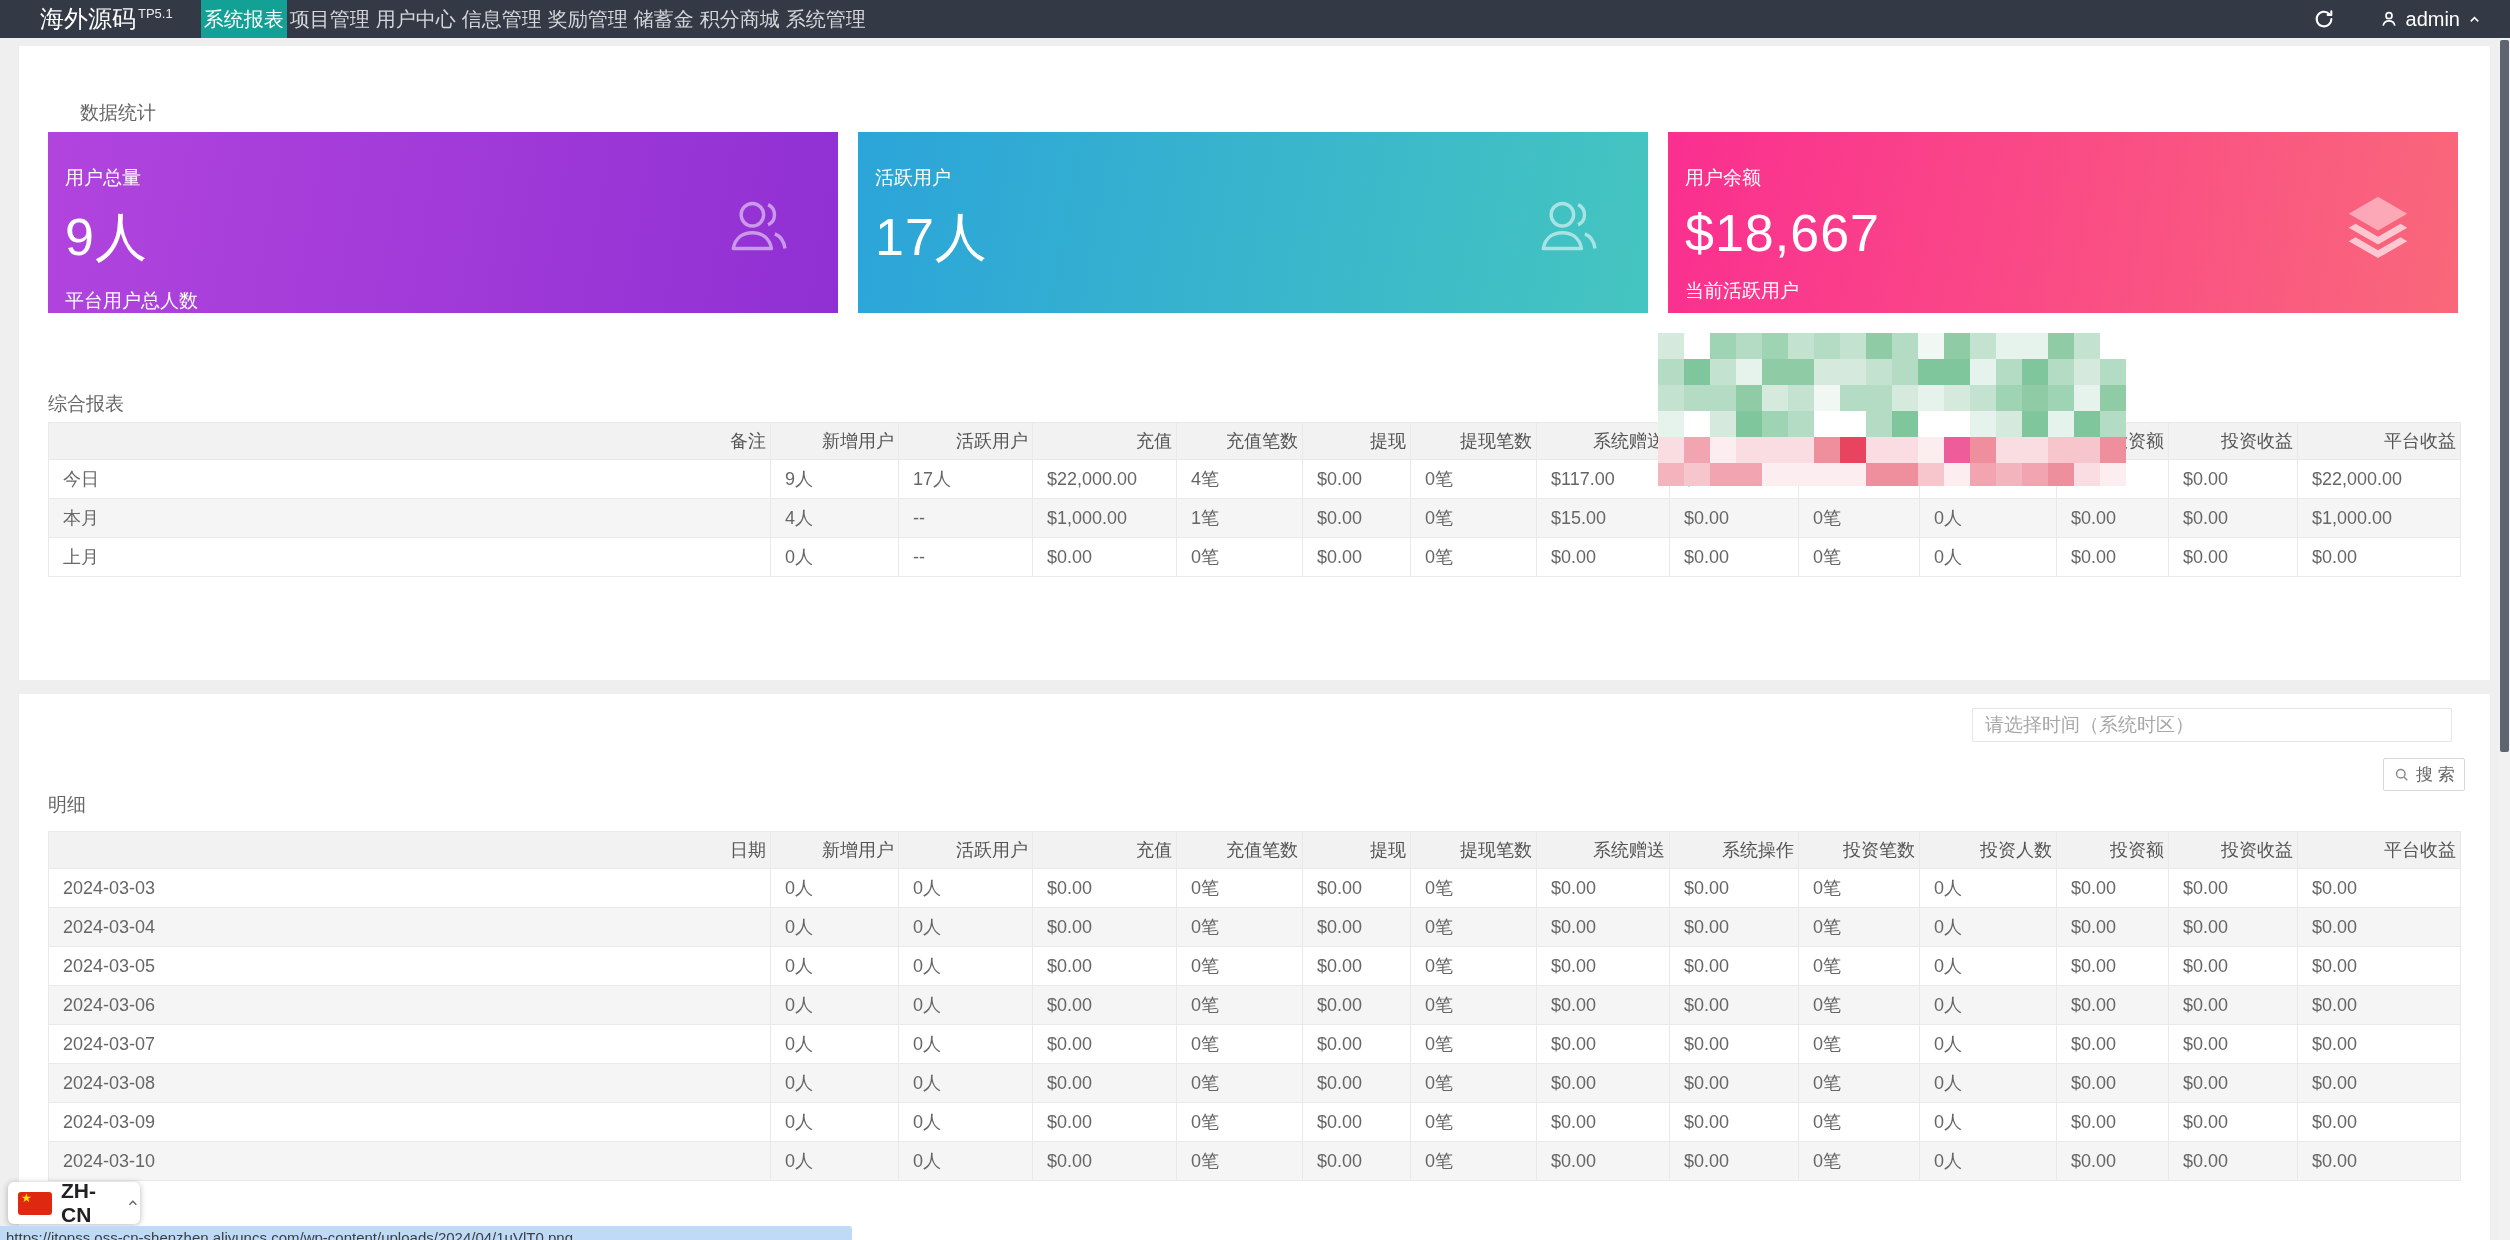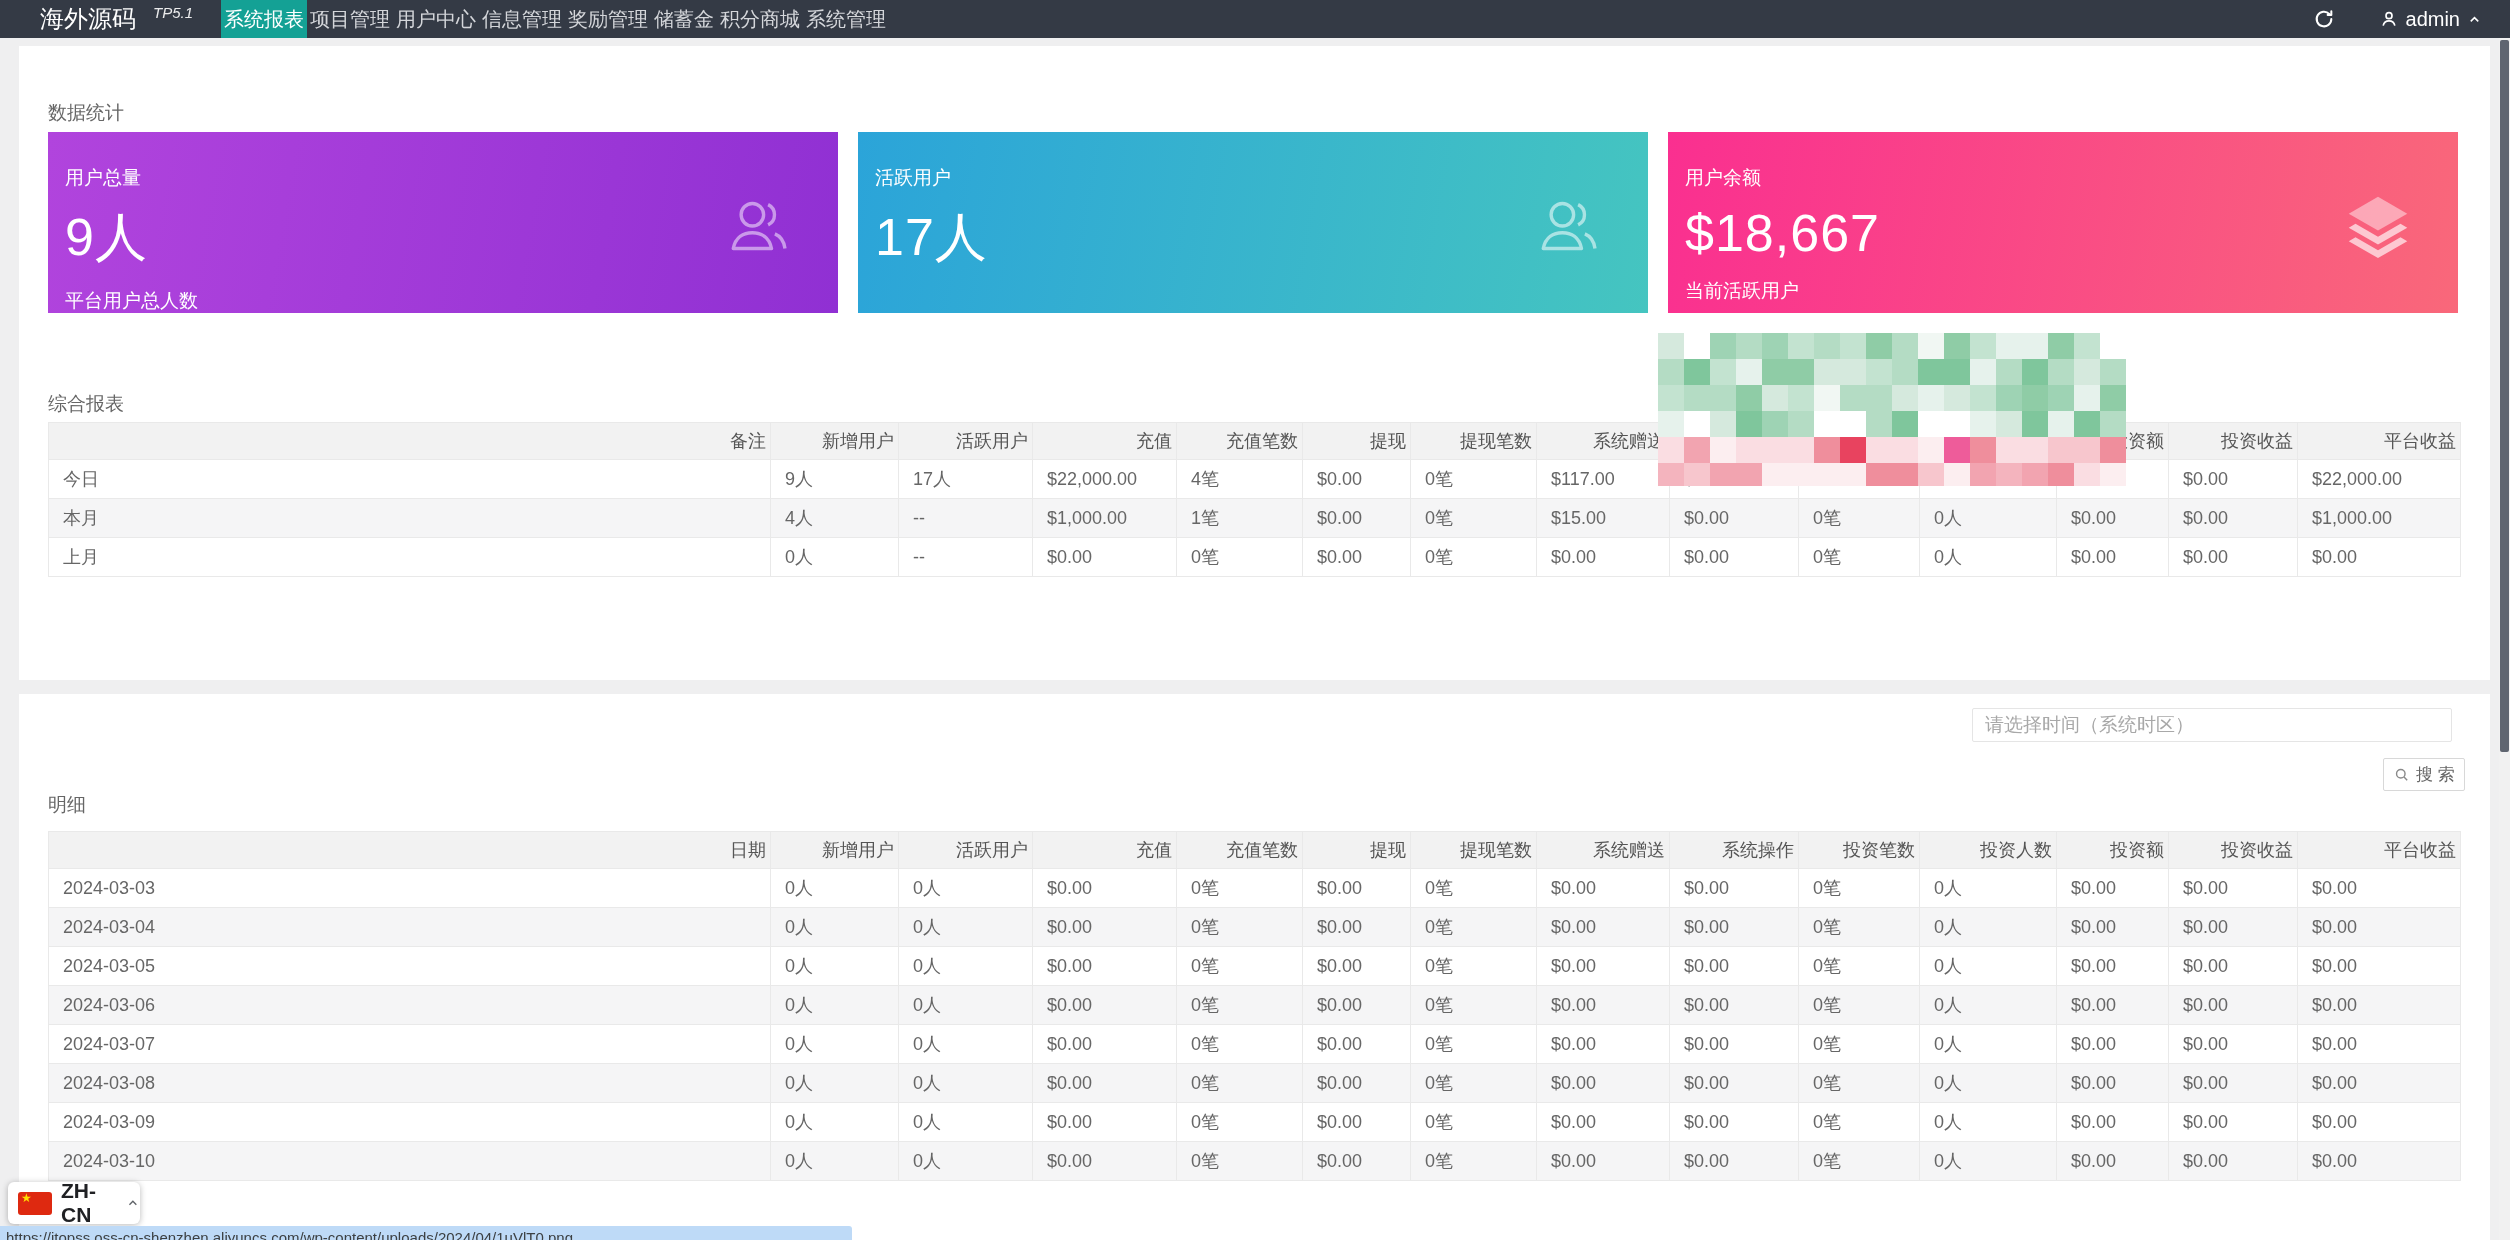--- a/index.html
+++ b/index.html
@@ -5,21 +5,21 @@
   html,body{margin:0;padding:0;}
   body{
     position:relative;width:2510px;height:1240px;overflow:hidden;
     background:var(--page_bg,#efeff0);
     font-family:"Liberation Sans","DejaVu Sans",sans-serif;
   }
   
   nav{position:absolute;top:0;left:0;right:0;height:38px;background:var(--nav_bg,#343a45);
       display:flex;align-items:center;z-index:60;}
   .logo{color:#fff;font-size:24px;margin-left:40px;white-space:nowrap;cursor:pointer;}
-  .logo sup{font-size:15px;margin-left:17px;opacity:.9;font-style:italic;}
+  .logo sup{font-size:13px;margin-left:2px;opacity:.9;}
   .menu{display:flex;height:38px;margin-left:28px;}
   .nav-item{padding:0 3px;display:flex;align-items:center;font-size:20px;color:#d4d6da;cursor:pointer;white-space:nowrap;}
   .nav-item.active{background:var(--nav_active,#14a195);color:#fff;}
   .nav-right{margin-left:auto;display:flex;align-items:center;gap:44px;margin-right:28px;}
   .icon-btn{width:22px;height:22px;cursor:pointer;display:block;}
   .user{display:flex;align-items:center;gap:7px;font-size:20px;color:#fff;cursor:pointer;}
   
   .card{position:absolute;left:19px;width:2471px;background:#fff;}
   #cardA{top:46px;height:634px;}
   #cardB{top:694px;height:560px;}
@@ -92,21 +92,21 @@
       </svg>
       <span>admin</span>
       <svg width="15" height="15" viewBox="0 0 24 24" fill="none" stroke="#ffffff" stroke-width="2.4">
         <polyline points="6 15 12 9 18 15"></polyline>
       </svg>
     </div>
   </div>
 </nav>
 
 <div class="card" id="cardA">
-  <div class="section-title" style="top:54px;">数据统计</div>
+  <div class="section-title" style="top:54px;margin-left:32px;">数据统计</div>
 
   <div class="stats-row">
     <div class="stat-card" style="background: linear-gradient(100deg, rgb(177, 68, 221), rgb(144, 48, 211));">
       <div class="stat-title">用户总量</div>
       <div class="stat-value">9人</div>
       <div class="stat-sub">平台用户总人数</div>
       <svg class="stat-icon" viewBox="0 0 64 64" fill="none" stroke="rgba(255,255,255,.5)" stroke-width="3">
         <circle cx="27" cy="22" r="10"></circle>
           <path d="M10 52c2-10 9-14 17-14s15 4 17 14z" stroke-linejoin="round"></path>
         <path d="M41 13a10 10 0 0 1 0 18"></path>

